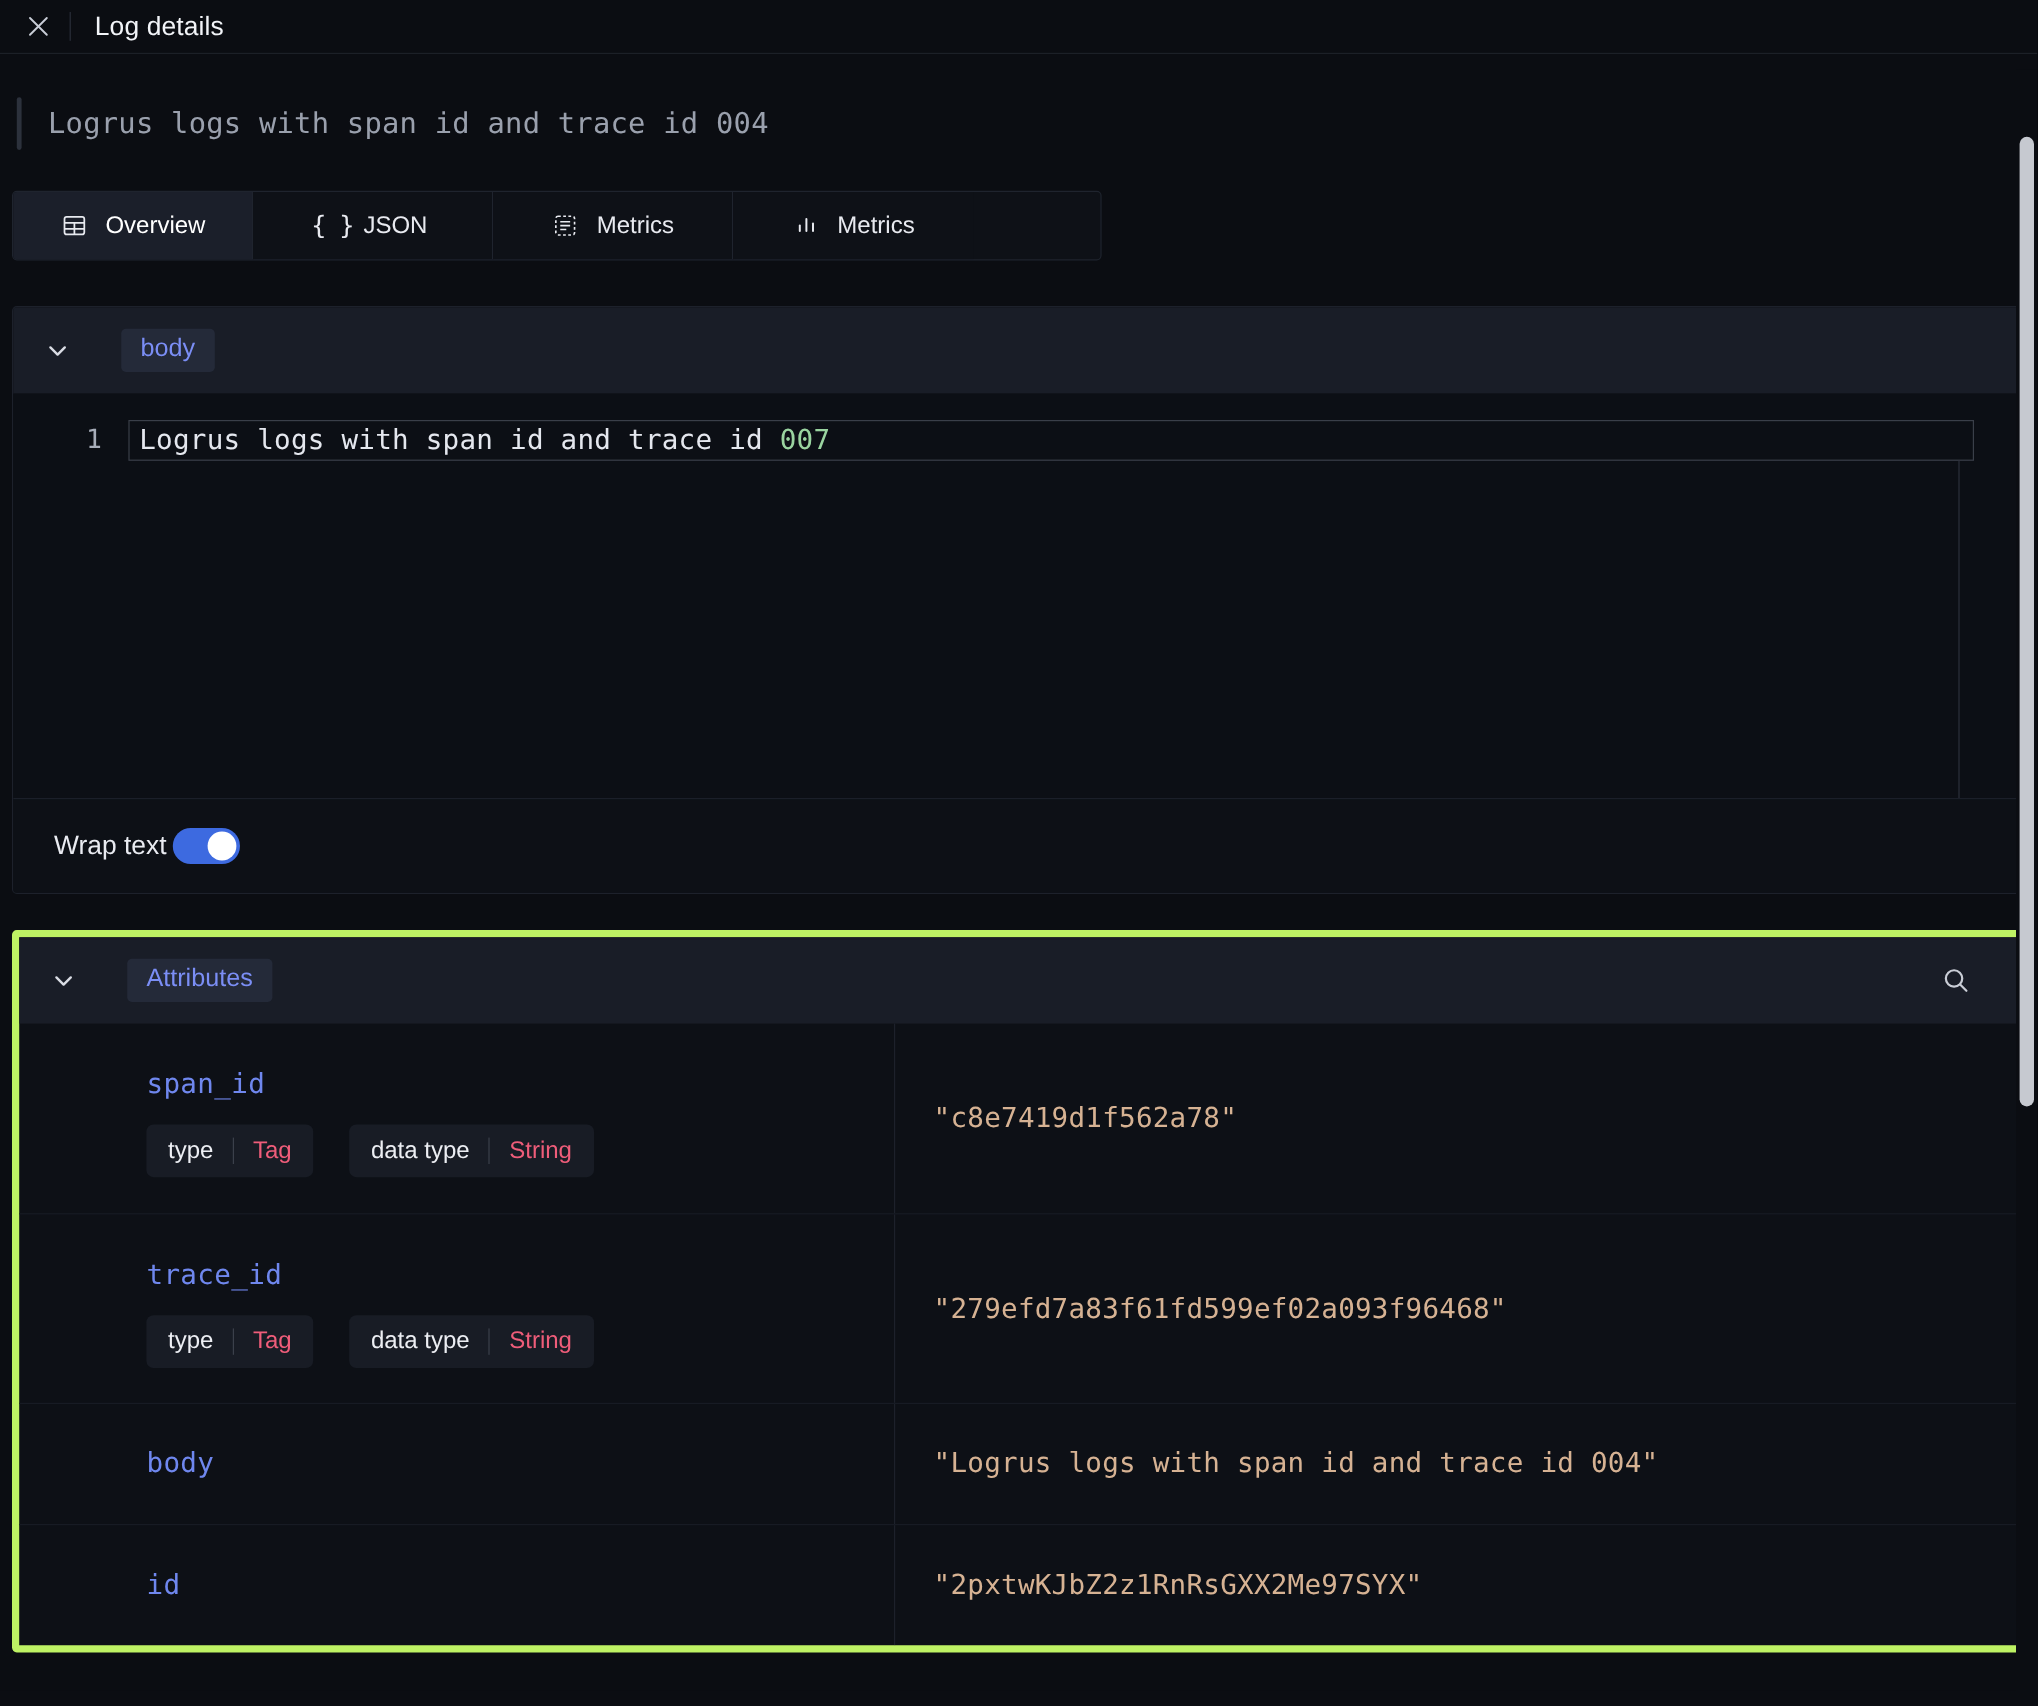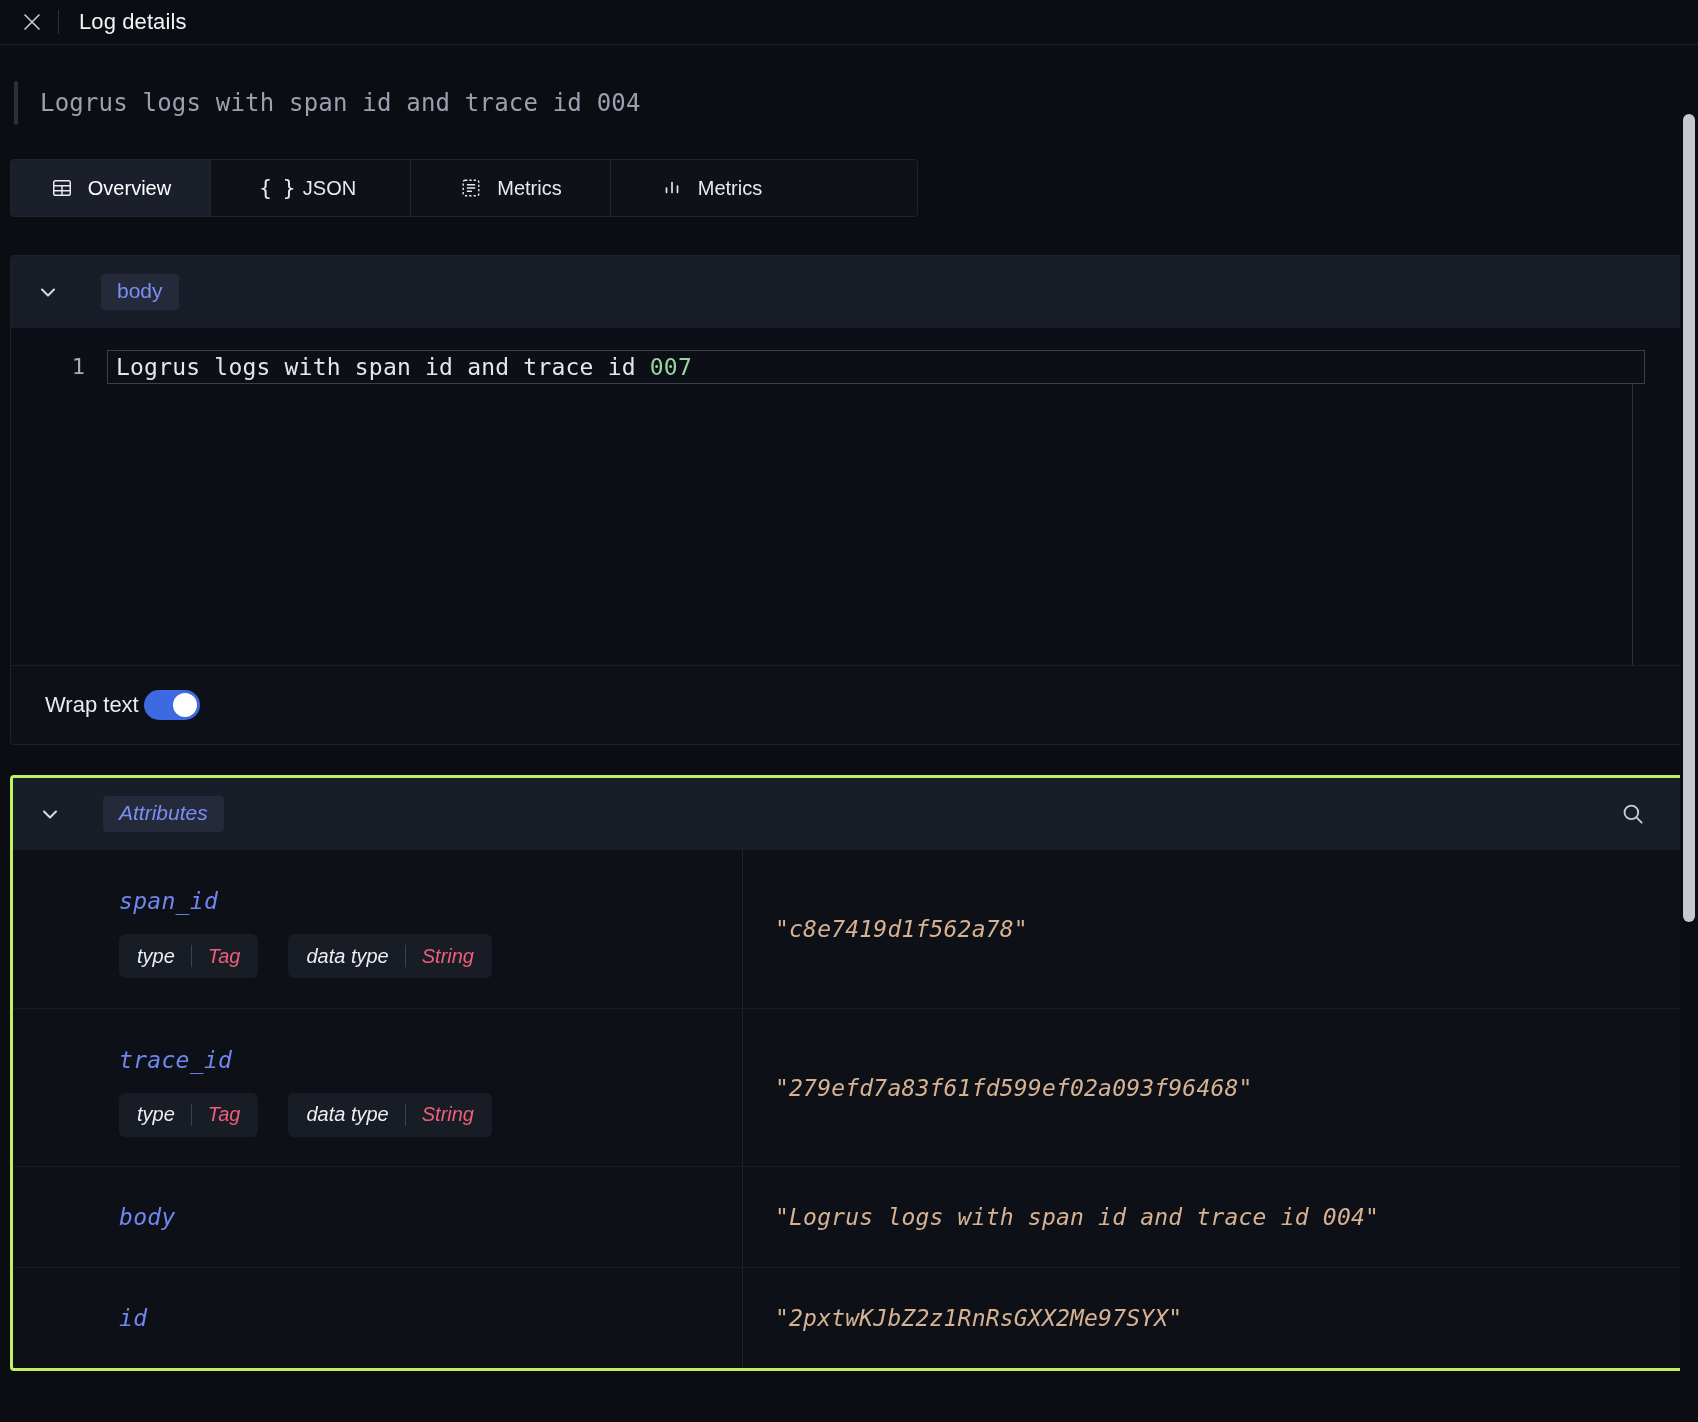--- a/index.html
+++ b/index.html
@@ -261,25 +261,24 @@
     right: 3px;
     width: 24px;
     height: 24px;
     border-radius: 50%;
     background: #ffffff;
   }
 
   
   .attr-panel {
     margin: 30px 10px 0 10px;
-    border: 3px solid #bef264;
+    border: 6px solid #bef264;
     border-radius: 4px;
     background: #0d1016;
     overflow: hidden;
-    font-style: italic;
   }
   .attr-table { width: 100%; }
   .attr-row {
     display: flex;
     border-top: 1px solid #171b24;
     min-height: 158px;
   }
   .attr-row:first-child { border-top: none; }
   .attr-key-cell {
     width: 730px;

